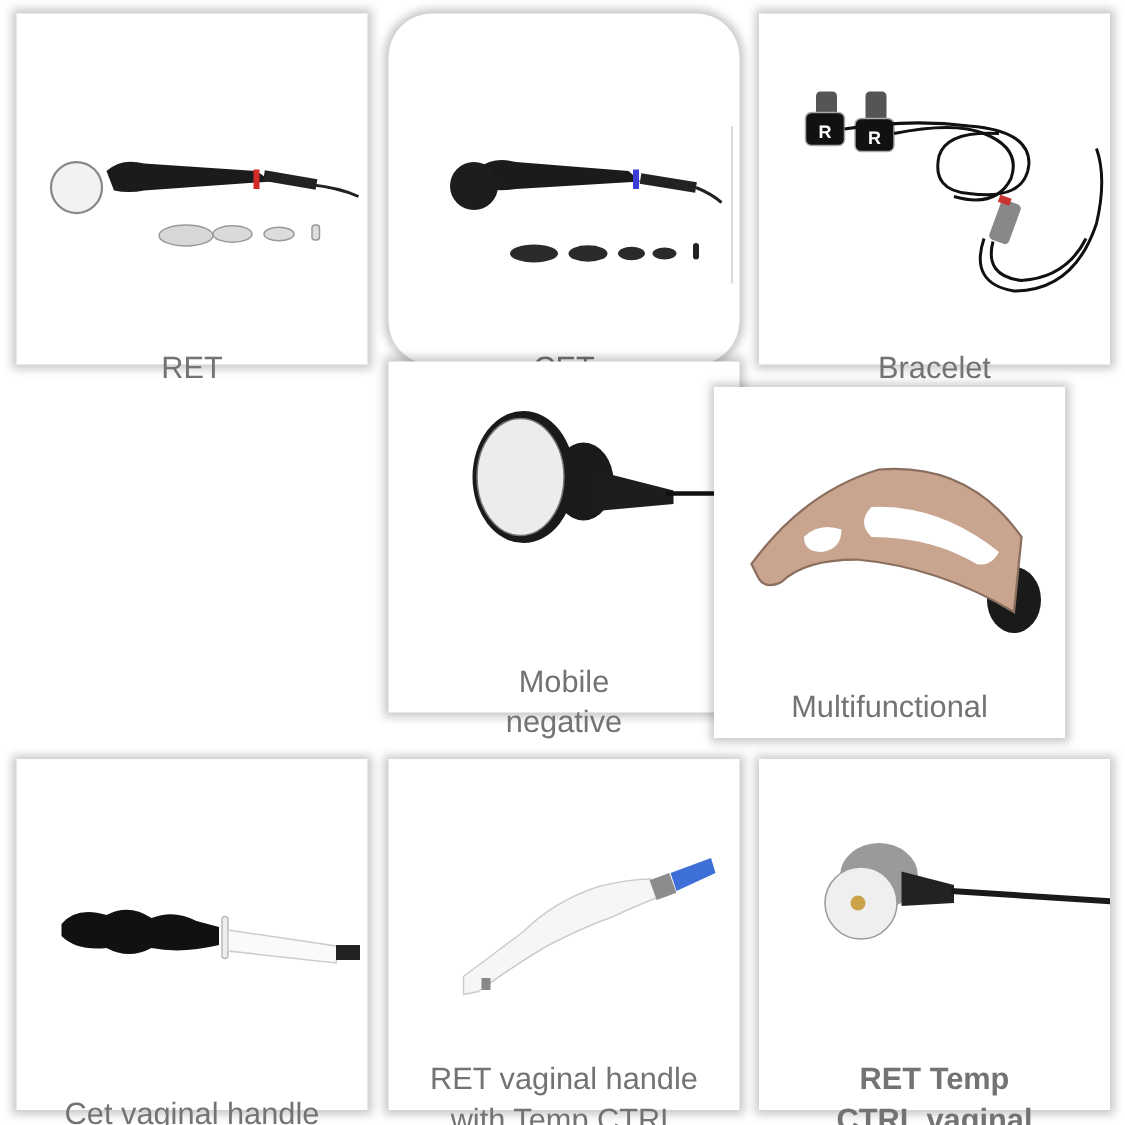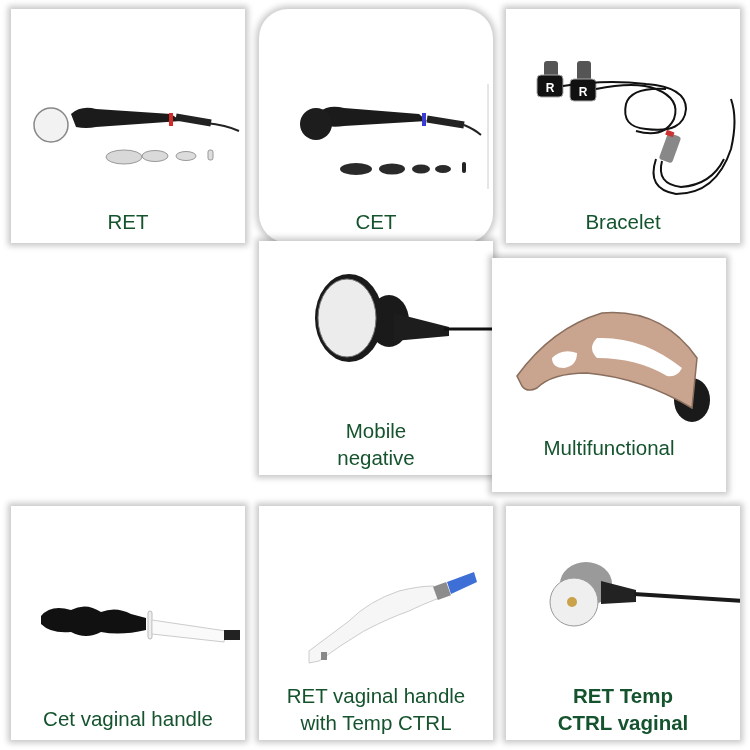--- a/index.html
+++ b/index.html
@@ -1,21 +1,21 @@
 <!DOCTYPE html>
 <html><head>
 <meta charset="utf-8">
 <style>
   html,body{margin:0;padding:0;background:#ffffff;}
   body{width:750px;height:750px;position:relative;overflow:hidden;font-family:"Liberation Sans",sans-serif;}
   .grid{position:absolute;left:0;top:0;width:750px;height:750px;}
   .tile{position:absolute;width:234px;height:234px;background:#fff;
         box-shadow:0 0 6px 3px rgba(0,0,0,0.22);}
   .tile .pic{position:absolute;left:0;top:0;width:234px;height:190px;}
-  .tile .cap{position:absolute;left:0;right:0;text-align:center;color:#14532d;font-size:20.5px;line-height:27px;}
+  .tile .cap{position:absolute;left:0;right:0;text-align:center;color:#737373;font-size:20.5px;line-height:27px;margin-top:24px;}
   .cap.one{top:199px;}
   .cap.two{top:176px;}
   svg{display:block;}
 </style>
 </head>
 <body>
 
 <div class="grid">
 
   <div class="tile" style="left:11px;top:9px;">
@@ -76,21 +76,21 @@
       <path d="M185 88 L236 88" stroke="#111" stroke-width="3"></path>
       <ellipse cx="90" cy="77" rx="34" ry="44" fill="#1a1a1a"></ellipse>
       <ellipse cx="88" cy="77" rx="29" ry="39" fill="#ececec" stroke="#777"></ellipse>
     </svg>
     <div class="cap two">
       <div>Mobile</div>
       <div>negative</div>
     </div>
   </div>
 
-  <div class="tile" style="left:492px;top:258px;">
+  <div class="tile" style="left:476px;top:258px;">
     <svg class="pic" viewBox="0 0 234 190">
       <ellipse cx="200" cy="142" rx="18" ry="22" fill="#1a1a1a"></ellipse>
       <path d="M25 118 Q60 70 110 55 Q170 50 205 100 L200 150 Q150 120 95 115 Q60 115 45 130 Q35 135 30 128 Z" fill="#c9a48e" stroke="#8a6e5e" stroke-width="1.5"></path>
       <path d="M105 80 Q150 78 190 110 Q185 120 175 118 Q145 100 105 100 Q95 90 105 80 Z" fill="#fff"></path>
       <path d="M60 100 Q70 90 85 95 Q85 108 72 110 Q60 110 60 100 Z" fill="#fff"></path>
     </svg>
     <div class="cap two">
       <div>Multifunctional</div>
     </div>
   </div>

